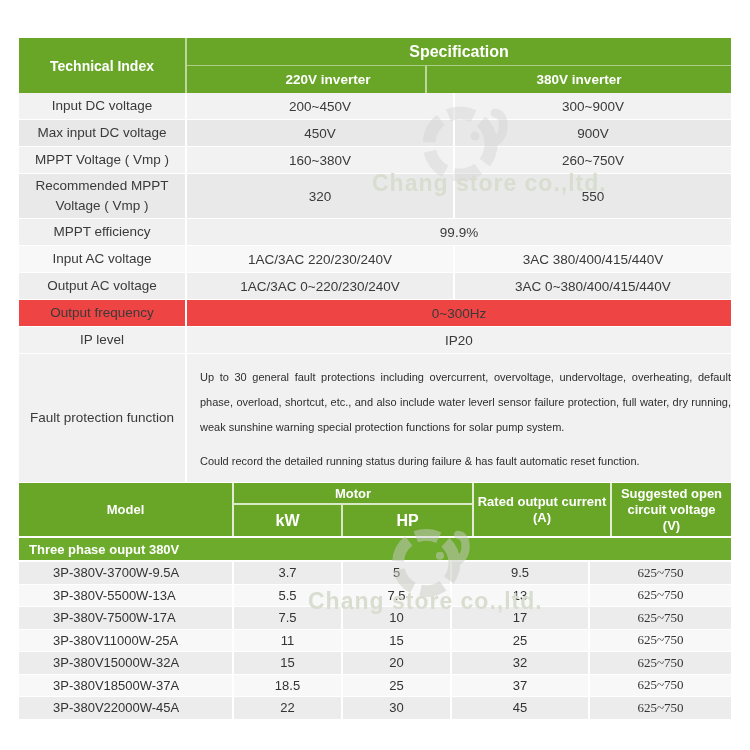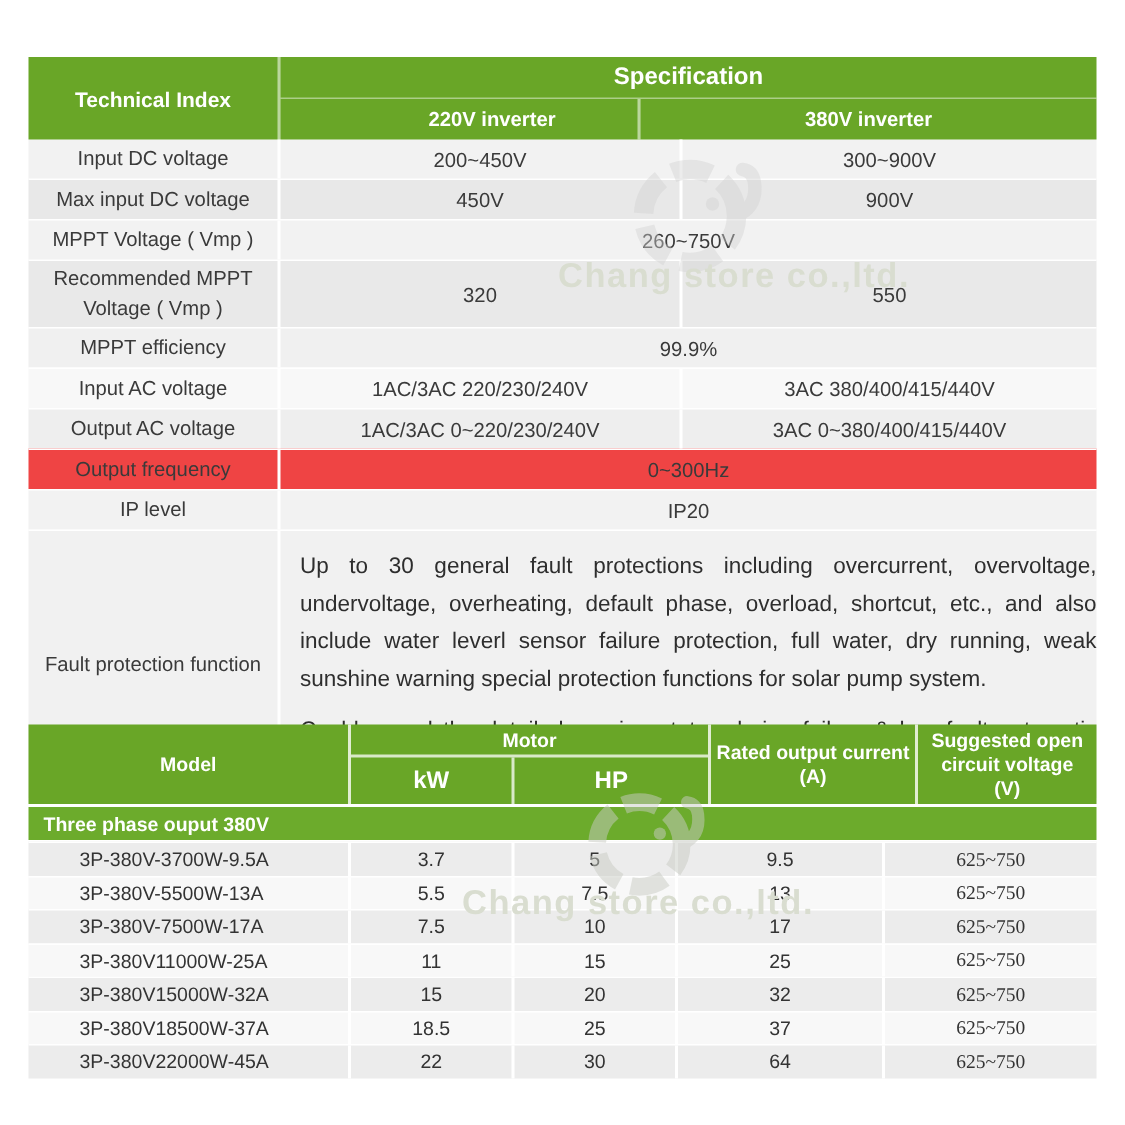--- a/index.html
+++ b/index.html
@@ -30,21 +30,21 @@
   .spec-body .srow:nth-child(7){background:#eeeeee;}
   .spec-body .srow:nth-child(8){background:#ef4444;}
   .spec-body .srow:nth-child(9){background:#f2f2f2;}
   .spec-body .srow:nth-child(10){background:#f1f1f1;}
   .scell{display:flex;align-items:center;justify-content:center;text-align:center;
          font-size:13.5px;color:#3a3a3a;box-sizing:border-box;padding:2px 4px;}
   .slabel{width:168px;border-right:2px solid #fff;line-height:20px;}
   .sv220{width:268px;border-right:2px solid #fff;}
   .sv380{flex:1;}
   .sspan{flex:1;}
-  .fault-text{flex:1;box-sizing:border-box;padding:11px 0 8px 13px;font-size:15px;
+  .fault-text{flex:1;box-sizing:border-box;padding:11px 0 8px 13px;font-size:11px;
               line-height:25px;color:#2e2e2e;text-align:justify;}
   .fault-text p{margin:0 0 9px 0;}
   .fault-text p:last-child{margin-bottom:0;}
 
   
   .model-table{position:absolute;left:19px;top:483px;width:712px;}
   .mhead{display:flex;height:53px;}
   .mh{display:flex;flex-direction:column;align-items:center;justify-content:center;
       font-size:13px;line-height:16px;text-align:center;box-sizing:border-box;}
   .mh-model{width:215px;border-right:2px solid rgba(255,255,255,.8);}
@@ -99,20 +99,21 @@
         <div class="scell sv220">200~450V</div>
         <div class="scell sv380">300~900V</div>
       </div>
       <div class="srow">
         <div class="scell slabel">Max input DC voltage</div>
         <div class="scell sv220">450V</div>
         <div class="scell sv380">900V</div>
       </div>
       <div class="srow">
         <div class="scell slabel">MPPT Voltage ( Vmp )</div>
+        <div class="scell sv220">160~380V</div>
         <div class="scell sv380">260~750V</div>
       </div>
       <div class="srow">
         <div class="scell slabel">Recommended MPPT Voltage ( Vmp )</div>
         <div class="scell sv220">320</div>
         <div class="scell sv380">550</div>
       </div>
       <div class="srow">
         <div class="scell slabel">MPPT efficiency</div>
         <div class="scell sspan">99.9%</div>
@@ -205,21 +206,21 @@
         <div class="mcell mc-model">3P-380V18500W-37A</div>
         <div class="mcell mc-kw">18.5</div>
         <div class="mcell mc-hp">25</div>
         <div class="mcell mc-cur">37</div>
         <div class="mcell mc-volt">625~750</div>
       </div>
       <div class="mrow">
         <div class="mcell mc-model">3P-380V22000W-45A</div>
         <div class="mcell mc-kw">22</div>
         <div class="mcell mc-hp">30</div>
-        <div class="mcell mc-cur">64</div>
+        <div class="mcell mc-cur">45</div>
         <div class="mcell mc-volt">625~750</div>
       </div>
     </div>
 </div>
 
 <div class="wm wm1-logo">
   <svg width="100" height="88" viewBox="0 0 100 88" opacity="0.42">
     <g fill="none" stroke="#d2d2d2" stroke-width="13">
       <circle cx="47" cy="44" r="31" stroke-dasharray="26 9" stroke-dashoffset="6"></circle>
     </g>

